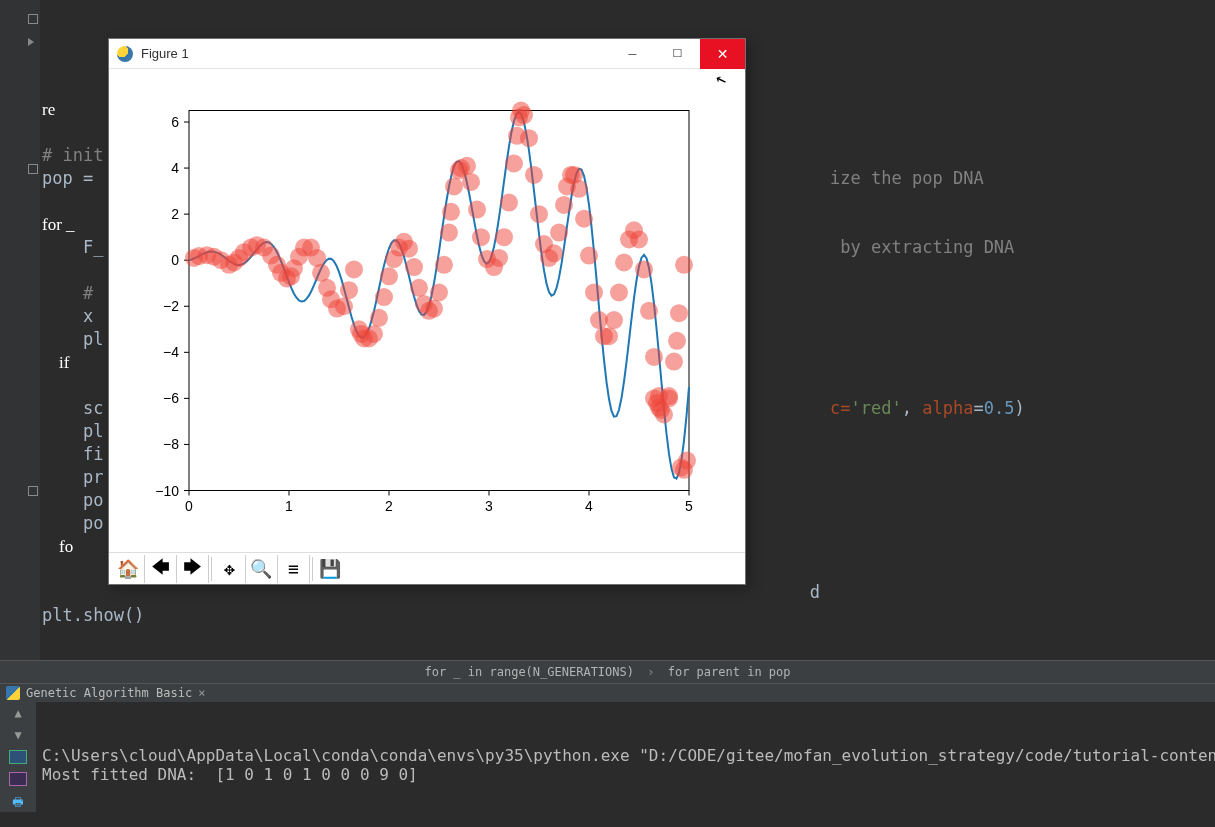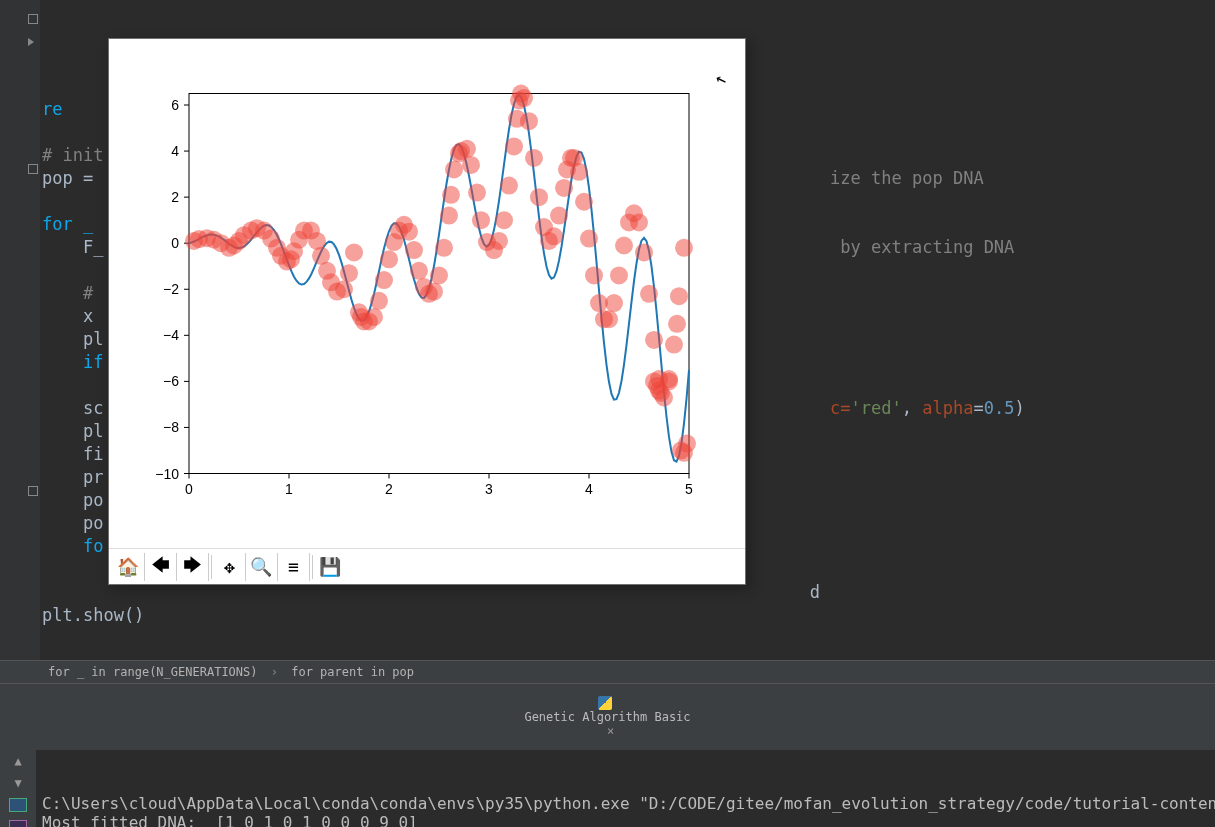--- a/index.html
+++ b/index.html
@@ -25,47 +25,47 @@
     overflow: hidden;
   }
   .gutter {
     position: absolute; left: 0; top: 0; width: 40px; height: 100%;
     background: #313335;
   }
   .fold {
     position: absolute; left: 28px; width: 10px; height: 10px;
     border: 1px solid #888; background: #313335;
   }
-  .kw  { color: #0ea5e9; }
+  .kw  { color: #ffffff; font-family: Liberation Serif, serif; }
   .num { color: #6897bb; }
   .str { color: #6a8759; margin-top: 24px; }
   .com { color: #808080; text-align: center; }
   .arg { color: #aa4926; }
 
   .underline { text-decoration-color: #808080; }
 
   
   .breadcrumbs {
     background: #3c3f41;
     color: #b3b3b3;
     font-size: 12px;
     padding: 4px 48px;
     border-top: 1px solid #555;
+    text-align: center;
   }
   .bc-sep { margin: 0 6px; color: #888; }
 
   
   .run-tab {
     background: #3c3f41;
     display: flex; align-items: center;
-    padding: 12px 6px;
+    padding: 2px 6px;
     font-size: 12px;
     color: #bbb;
     border-top: 1px solid #555;
-    flex-direction: column;
   }
   .run-tab .pyicon {
     width: 14px; height: 14px;
     background: linear-gradient(135deg,#3776ab 50%,#ffd43b 50%);
     border-radius: 2px;
     margin-right: 6px;
   }
   .run-tab .close { margin-left: 6px; color: #999; cursor: pointer; }
   .terminal {
     font-family: "Consolas", monospace;
@@ -209,20 +209,27 @@
     <div class="tbn">▼</div>
     <div class="tbn" style="background:#2d5177;border:1px solid #4a7;"></div>
     <div class="tbn" style="background:#3b2d52;border:1px solid #a6a;"></div>
     <div class="tbn" style="color:#5bf">🖶</div>
   </div>
 <span>C:\Users\cloud\AppData\Local\conda\conda\envs\py35\python.exe "D:/CODE/gitee/mofan_evolution_strategy/code/tutorial-contents/Genetic Algorithm/Gene</span>
 <span>Most fitted DNA:  [1 0 1 0 1 0 0 0 9 0]</span>
 </div>
 
 <div class="figure-window">
+  <div class="fw-titlebar">
+    <div class="ticon"></div>
+    <span class="title">Figure 1</span>
+    <div class="winbtn">─</div>
+    <div class="winbtn">☐</div>
+    <div class="winbtn close">✕</div>
+  </div>
   <div class="fw-plot">
     <svg id="plot" viewBox="0 0 636 480">
         <rect x="80" y="40" width="500" height="380" fill="none" stroke="#000" stroke-width="1"></rect>
         <line x1="75" y1="420" x2="80" y2="420" stroke="#000"></line>
         <text x="70" y="425" text-anchor="end" font-size="14" font-family="sans-serif" fill="#000">−10</text>
         <line x1="75" y1="373.93939393939394" x2="80" y2="373.93939393939394" stroke="#000"></line>
         <text x="70" y="378.93939393939394" text-anchor="end" font-size="14" font-family="sans-serif" fill="#000">−8</text>
         <line x1="75" y1="327.8787878787879" x2="80" y2="327.8787878787879" stroke="#000"></line>
         <text x="70" y="332.8787878787879" text-anchor="end" font-size="14" font-family="sans-serif" fill="#000">−6</text>
         <line x1="75" y1="281.8181818181818" x2="80" y2="281.8181818181818" stroke="#000"></line>

